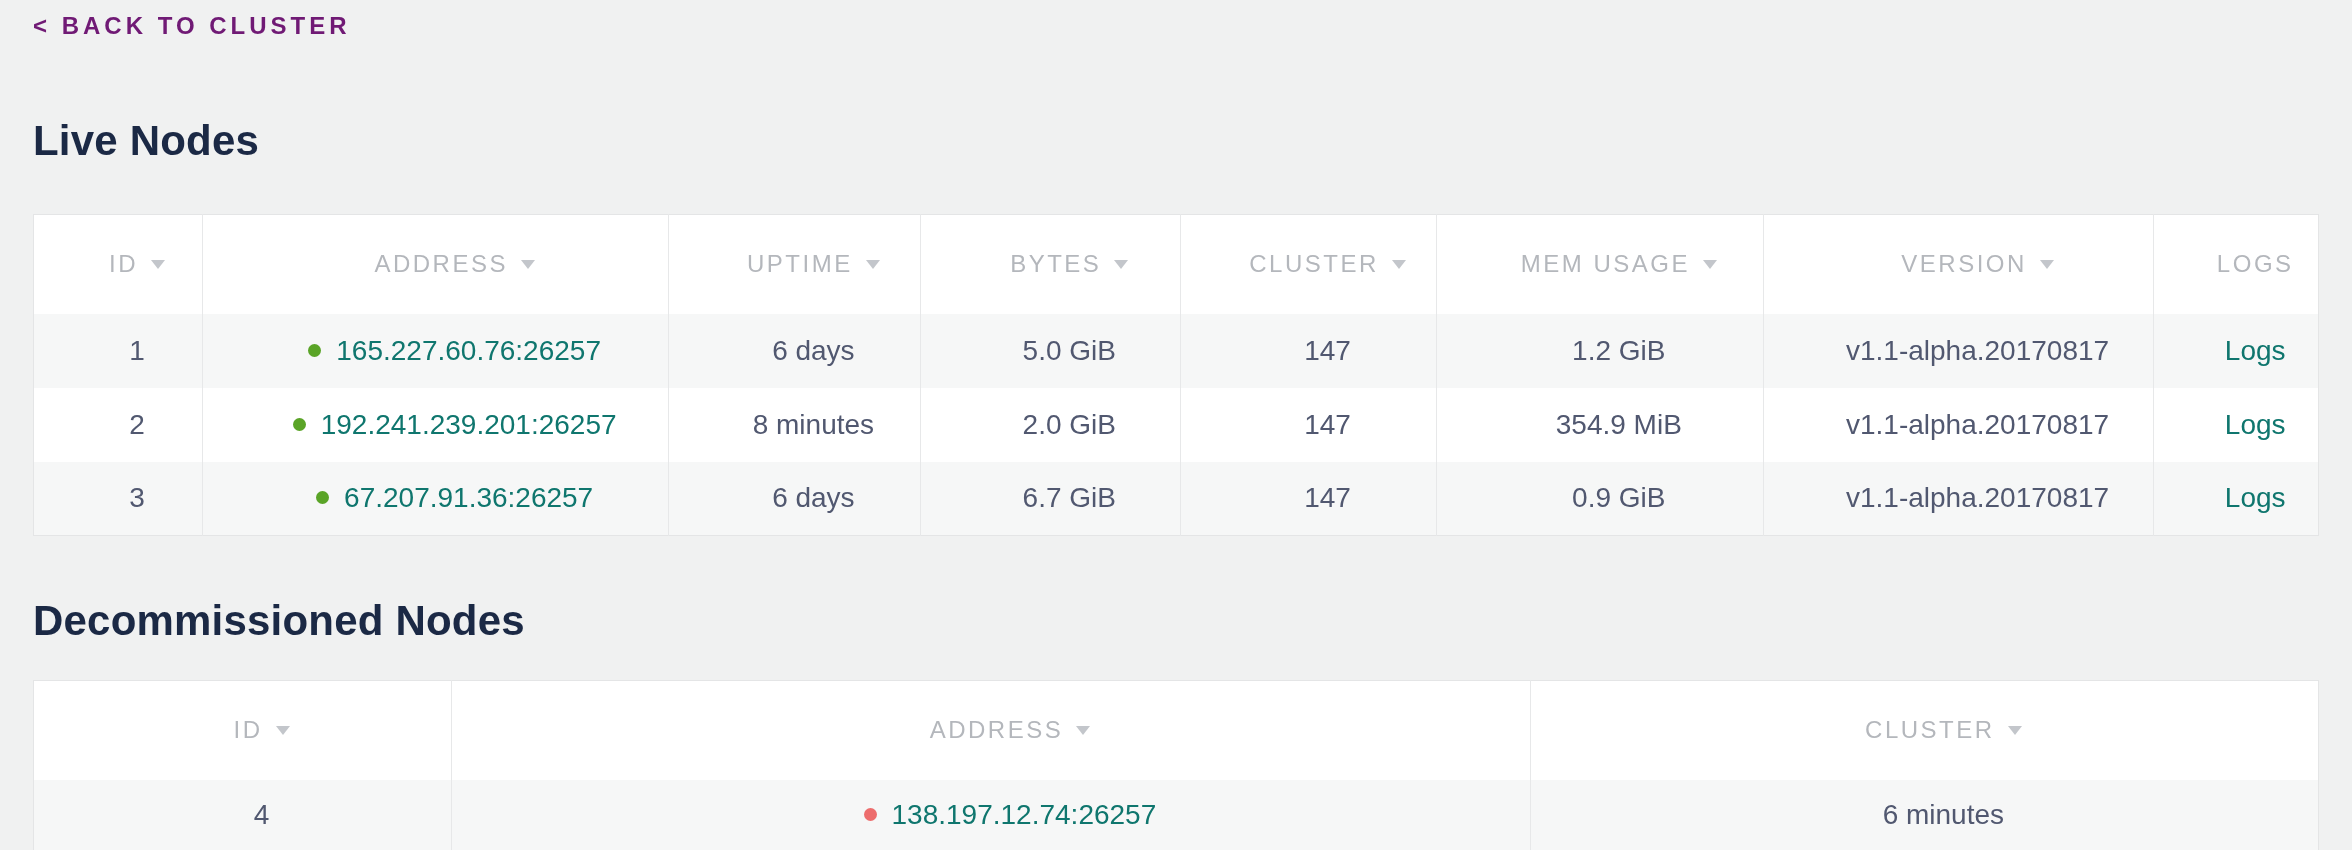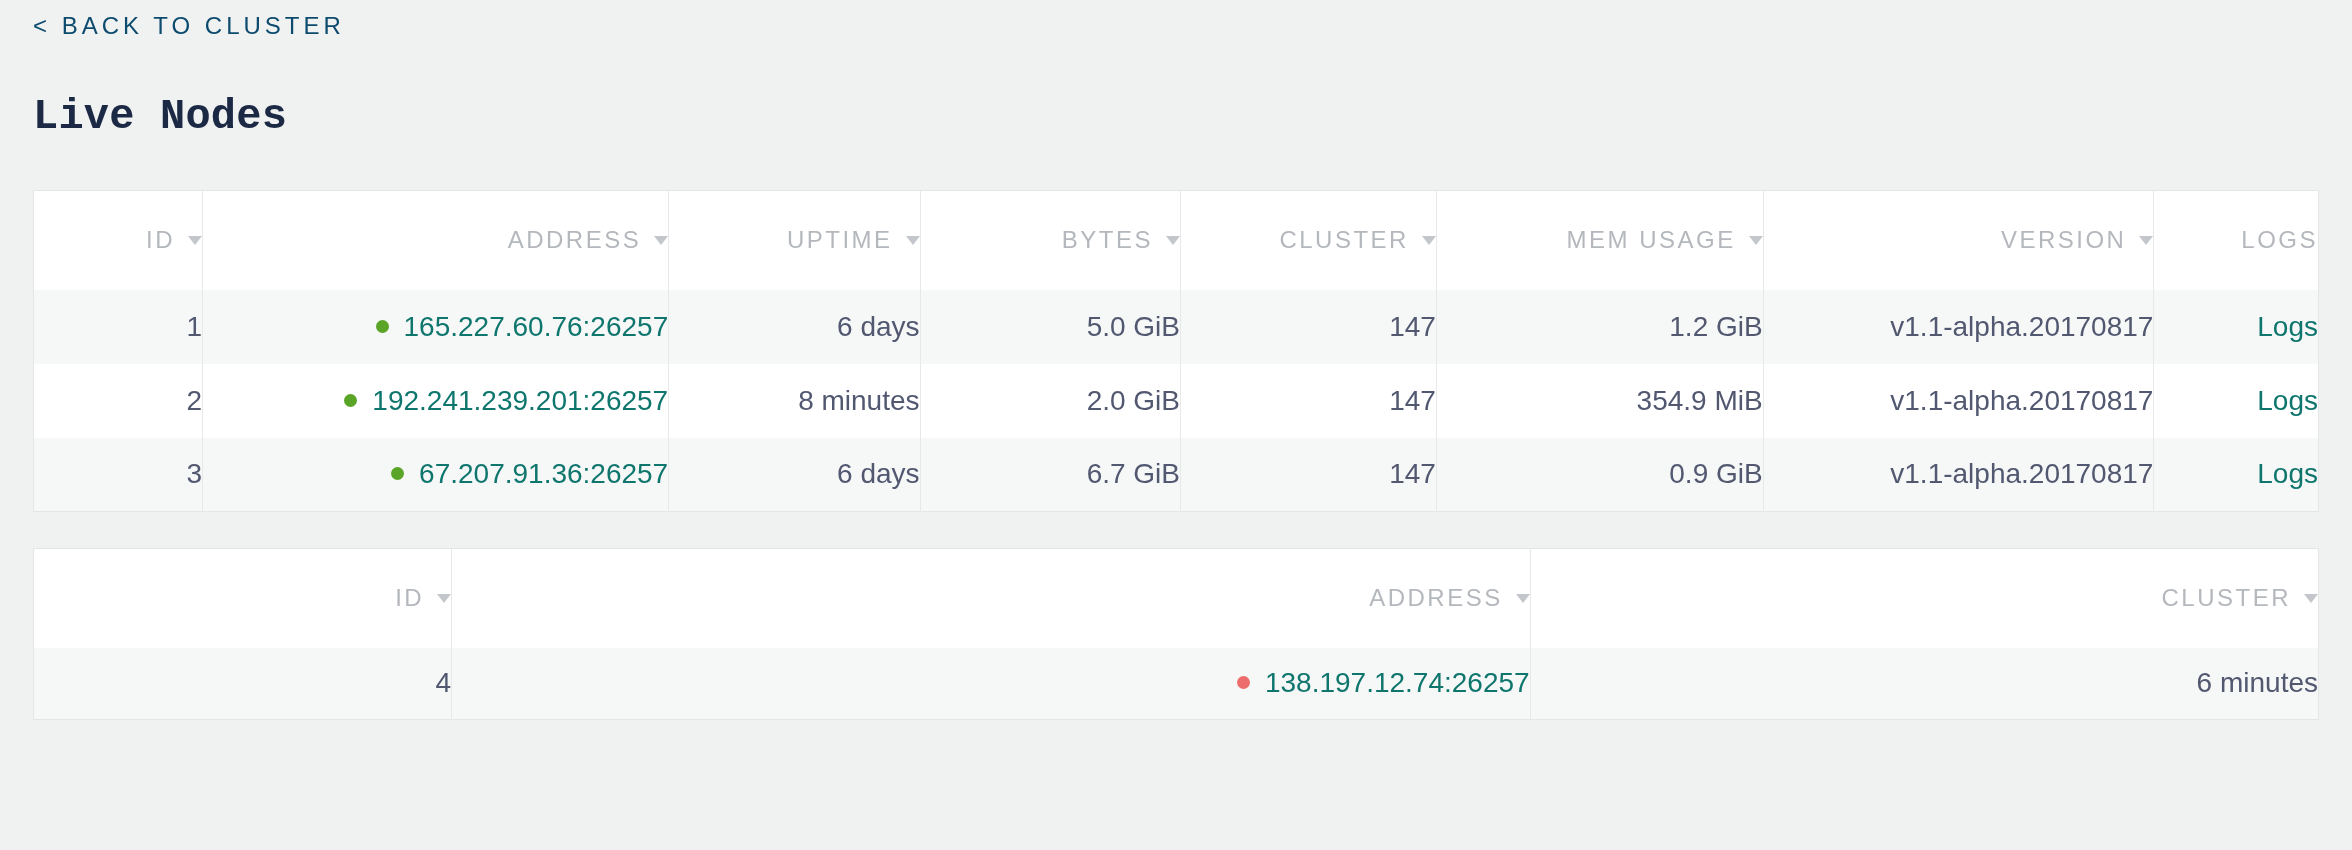--- a/index.html
+++ b/index.html
@@ -6,49 +6,49 @@
   html, body { width: 2352px; height: 850px; }
   body {
     background: #f0f1f1;
     font-family: "Liberation Sans", "DejaVu Sans", sans-serif;
     padding: 12px 33px 26px 33px;
     overflow: hidden;
   }
   .back-link {
     display: inline-block;
     font-size: 24px;
-    font-weight: 400;
+    font-weight: 700;
     letter-spacing: 4px;
-    color: #0c4a6e;
+    color: #701a75;
     text-decoration: none;
     line-height: 28px;
     cursor: pointer;
   }
   h1.section-title {
     font-size: 42px;
     line-height: 46px;
     font-weight: 700;
     color: #1b2945;
     letter-spacing: 0.2px;
   }
-  .title-live { margin-top: 54px; font-family: Liberation Mono, monospace; }
+  .title-live { margin-top: 78px; }
   .title-decommissioned { margin-top: 62px; line-height: 44px; }
   table.nodes-table {
     width: 100%;
     border-collapse: collapse;
     table-layout: fixed;
     background: #ffffff;
     border: 1px solid #e4e5e6;
   }
   table.live { margin-top: 50px; }
   table.decommissioned { margin-top: 36px; }
   table.nodes-table th, table.nodes-table td {
     border-left: 1px solid #e7e8e9;
     padding-left: 38px;
-    text-align: right;
+    text-align: center;
     vertical-align: middle;
     white-space: nowrap;
     overflow: hidden;
   }
   table.nodes-table th:first-child, table.nodes-table td:first-child { border-left: none; }
   table.nodes-table th {
     height: 99px;
     background: #ffffff;
     font-size: 24px;
     font-weight: 400;
@@ -151,20 +151,21 @@
         <td>6 days</td>
         <td>6.7 GiB</td>
         <td>147</td>
         <td>0.9 GiB</td>
         <td>v1.1-alpha.20170817</td>
         <td><a class="cell-link">Logs</a></td>
       </tr>
     </tbody>
   </table>
 
+  <h1 class="section-title title-decommissioned">Decommissioned Nodes</h1>
 
   <table class="nodes-table decommissioned">
     <colgroup>
       <col style="width:18.3%">
         <col style="width:47.2%">
         <col style="width:34.5%">
     </colgroup>
     <thead>
       <tr>
         <th><span>ID</span><span class="sort-arrow"></span></th>

